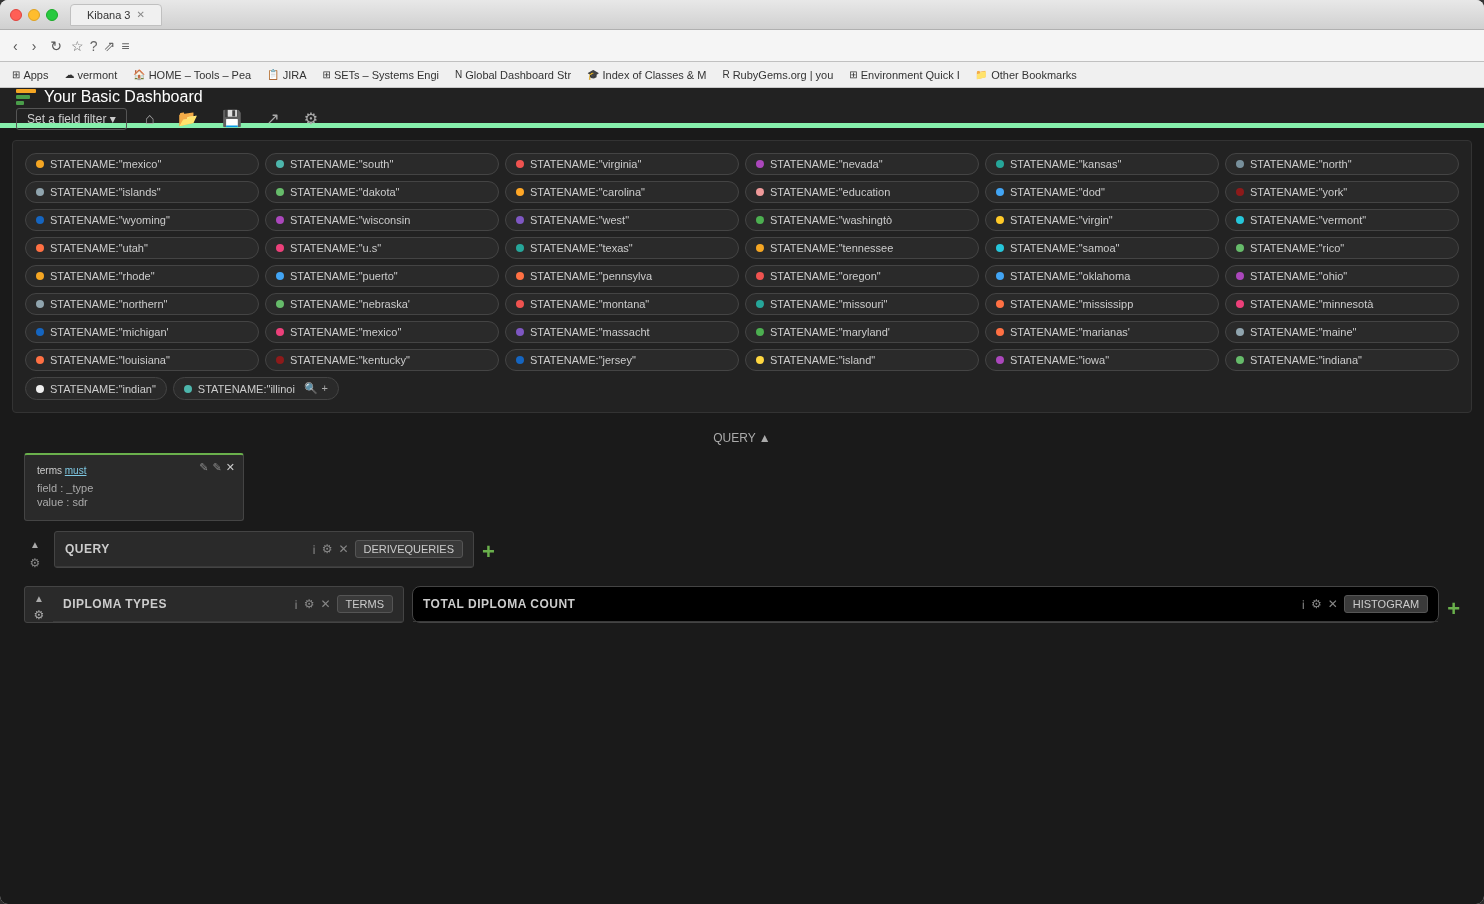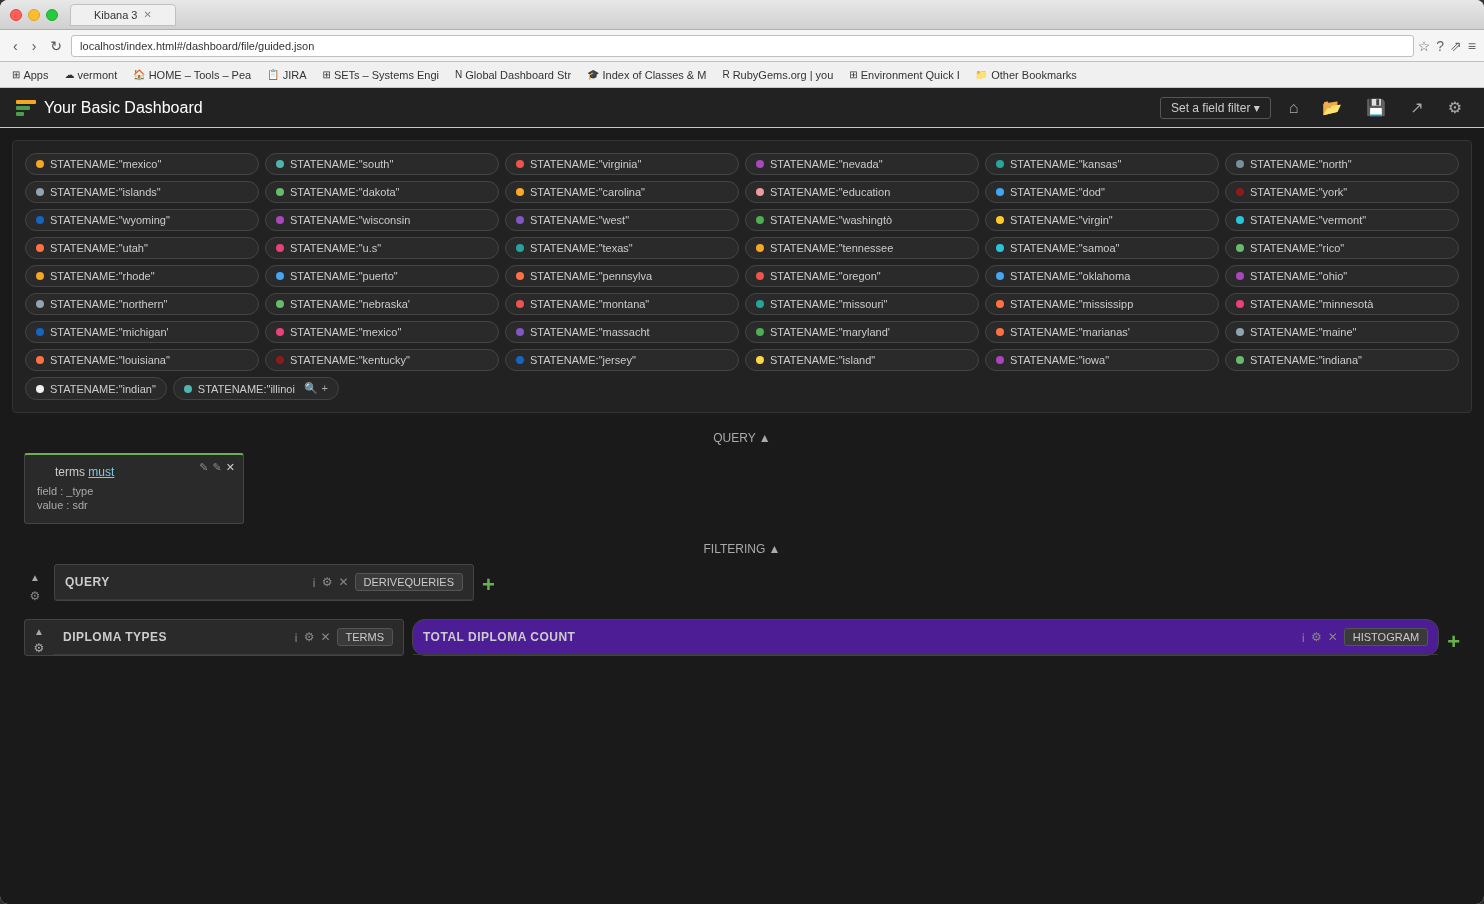--- a/index.html
+++ b/index.html
@@ -32,21 +32,21 @@
     .tab-bar {
       display: flex;
       align-items: center;
       flex: 1;
       gap: 0;
     }
     .browser-tab {
       background: #f0f0f0;
       border: 1px solid #c0c0c0;
       border-radius: 4px 4px 0 0;
-      padding: 4px 23px;
+      padding: 4px 16px;
       display: flex;
       align-items: center;
       gap: 6px;
       font-size: 11px;
       color: #333;
     }
     .tab-close { color: #888; cursor: pointer; font-size: 10px; }
 
     .nav-bar {
       background: #f5f5f5;
@@ -104,24 +104,25 @@
     
     .kibana-app {
       background: #1a1a1a;
       min-height: 816px;
     }
 
     .kibana-header {
       background: #222;
       height: 40px;
       display: flex;
-      align-items: center;
+      align-items: flex-start;
       justify-content: space-between;
       padding: 0 16px;
-      border-bottom: 1px solid #86efac;
+      border-bottom: 5px solid #86efac;
+      flex-direction: column;
     }
     .kibana-logo {
       display: flex;
       align-items: center;
       gap: 8px;
       color: #fff;
       font-size: 16px;
       font-weight: 300;
     }
     .logo-icon {
@@ -237,23 +238,22 @@
       position: absolute;
       top: 6px;
       right: 8px;
       display: flex;
       gap: 4px;
       color: #888;
       font-size: 11px;
     }
     .query-label {
       color: #ccc;
-      font-size: 12px;
+      font-size: 10px;
       margin-bottom: 6px;
-      margin-left: 18px;
     }
     .query-label a { color: #7ec8e3; text-decoration: underline; }
     .query-field { color: #aaa; font-size: 11px; margin: 2px 0; }
     .query-value { color: #aaa; font-size: 11px; margin: 2px 0; }
 
     
     .filtering-box {
       background: #1a1a1a;
       padding: 0 12px 10px;
     }
@@ -345,23 +345,23 @@
       gap: 8px;
       padding: 0 12px 12px;
     }
     .panel-doc-types {
       background: #2a2a2a;
       border: 1px solid #444;
       border-radius: 3px;
       flex: 0 0 380px;
     }
     .panel-diploma {
-      background: #4c1d95;
+      background: #000000;
       border: 1px solid #444;
-      border-radius: 13px;
+      border-radius: 8px;
       flex: 1;
     }
     .panel-header {
       display: flex;
       align-items: center;
       padding: 8px 10px;
       gap: 8px;
       border-bottom: 1px solid #3a3a3a;
     }
   </style>
@@ -381,21 +381,20 @@
         <span>Kibana 3</span>
         <span class="tab-close">✕</span>
       </div>
     </div>
   </div>
 
   <div class="nav-bar">
     <button class="nav-btn">‹</button>
     <button class="nav-btn">›</button>
     <button class="nav-btn">↻</button>
-    <input class="url-bar" type="text" value="localhost/index.html#/dashboard/file/guided.json" style="">
     <div class="nav-icons">
       <span>☆</span>
       <span>?</span>
       <span>⇗</span>
       <span>≡</span>
     </div>
   </div>
 
   <div class="bookmarks-bar">
     <div class="bookmark-item">
@@ -685,23 +684,20 @@
           </div>
           <div class="query-field">
             <span>field :</span> <span>_type</span>
           </div>
           <div class="query-value">
             <span>value :</span> <span>sdr</span>
           </div>
         </div>
       </div>
 
-      <div class="section-header">
-        <span>FILTERING ▲</span>
-      </div>
 
       <div class="filtering-box">
         <div style="display:flex; gap:8px; align-items:flex-start;">
           <div style="flex:0 0 22px; display:flex; flex-direction:column; gap:6px; padding-top:8px;">
             <button class="collapse-btn">▲</button>
             <button class="filter-btn">⚙</button>
           </div>
           <div class="filter-panel" style="flex:0 0 420px;">
             <div class="filter-header">
               <span class="filter-title">QUERY</span>

